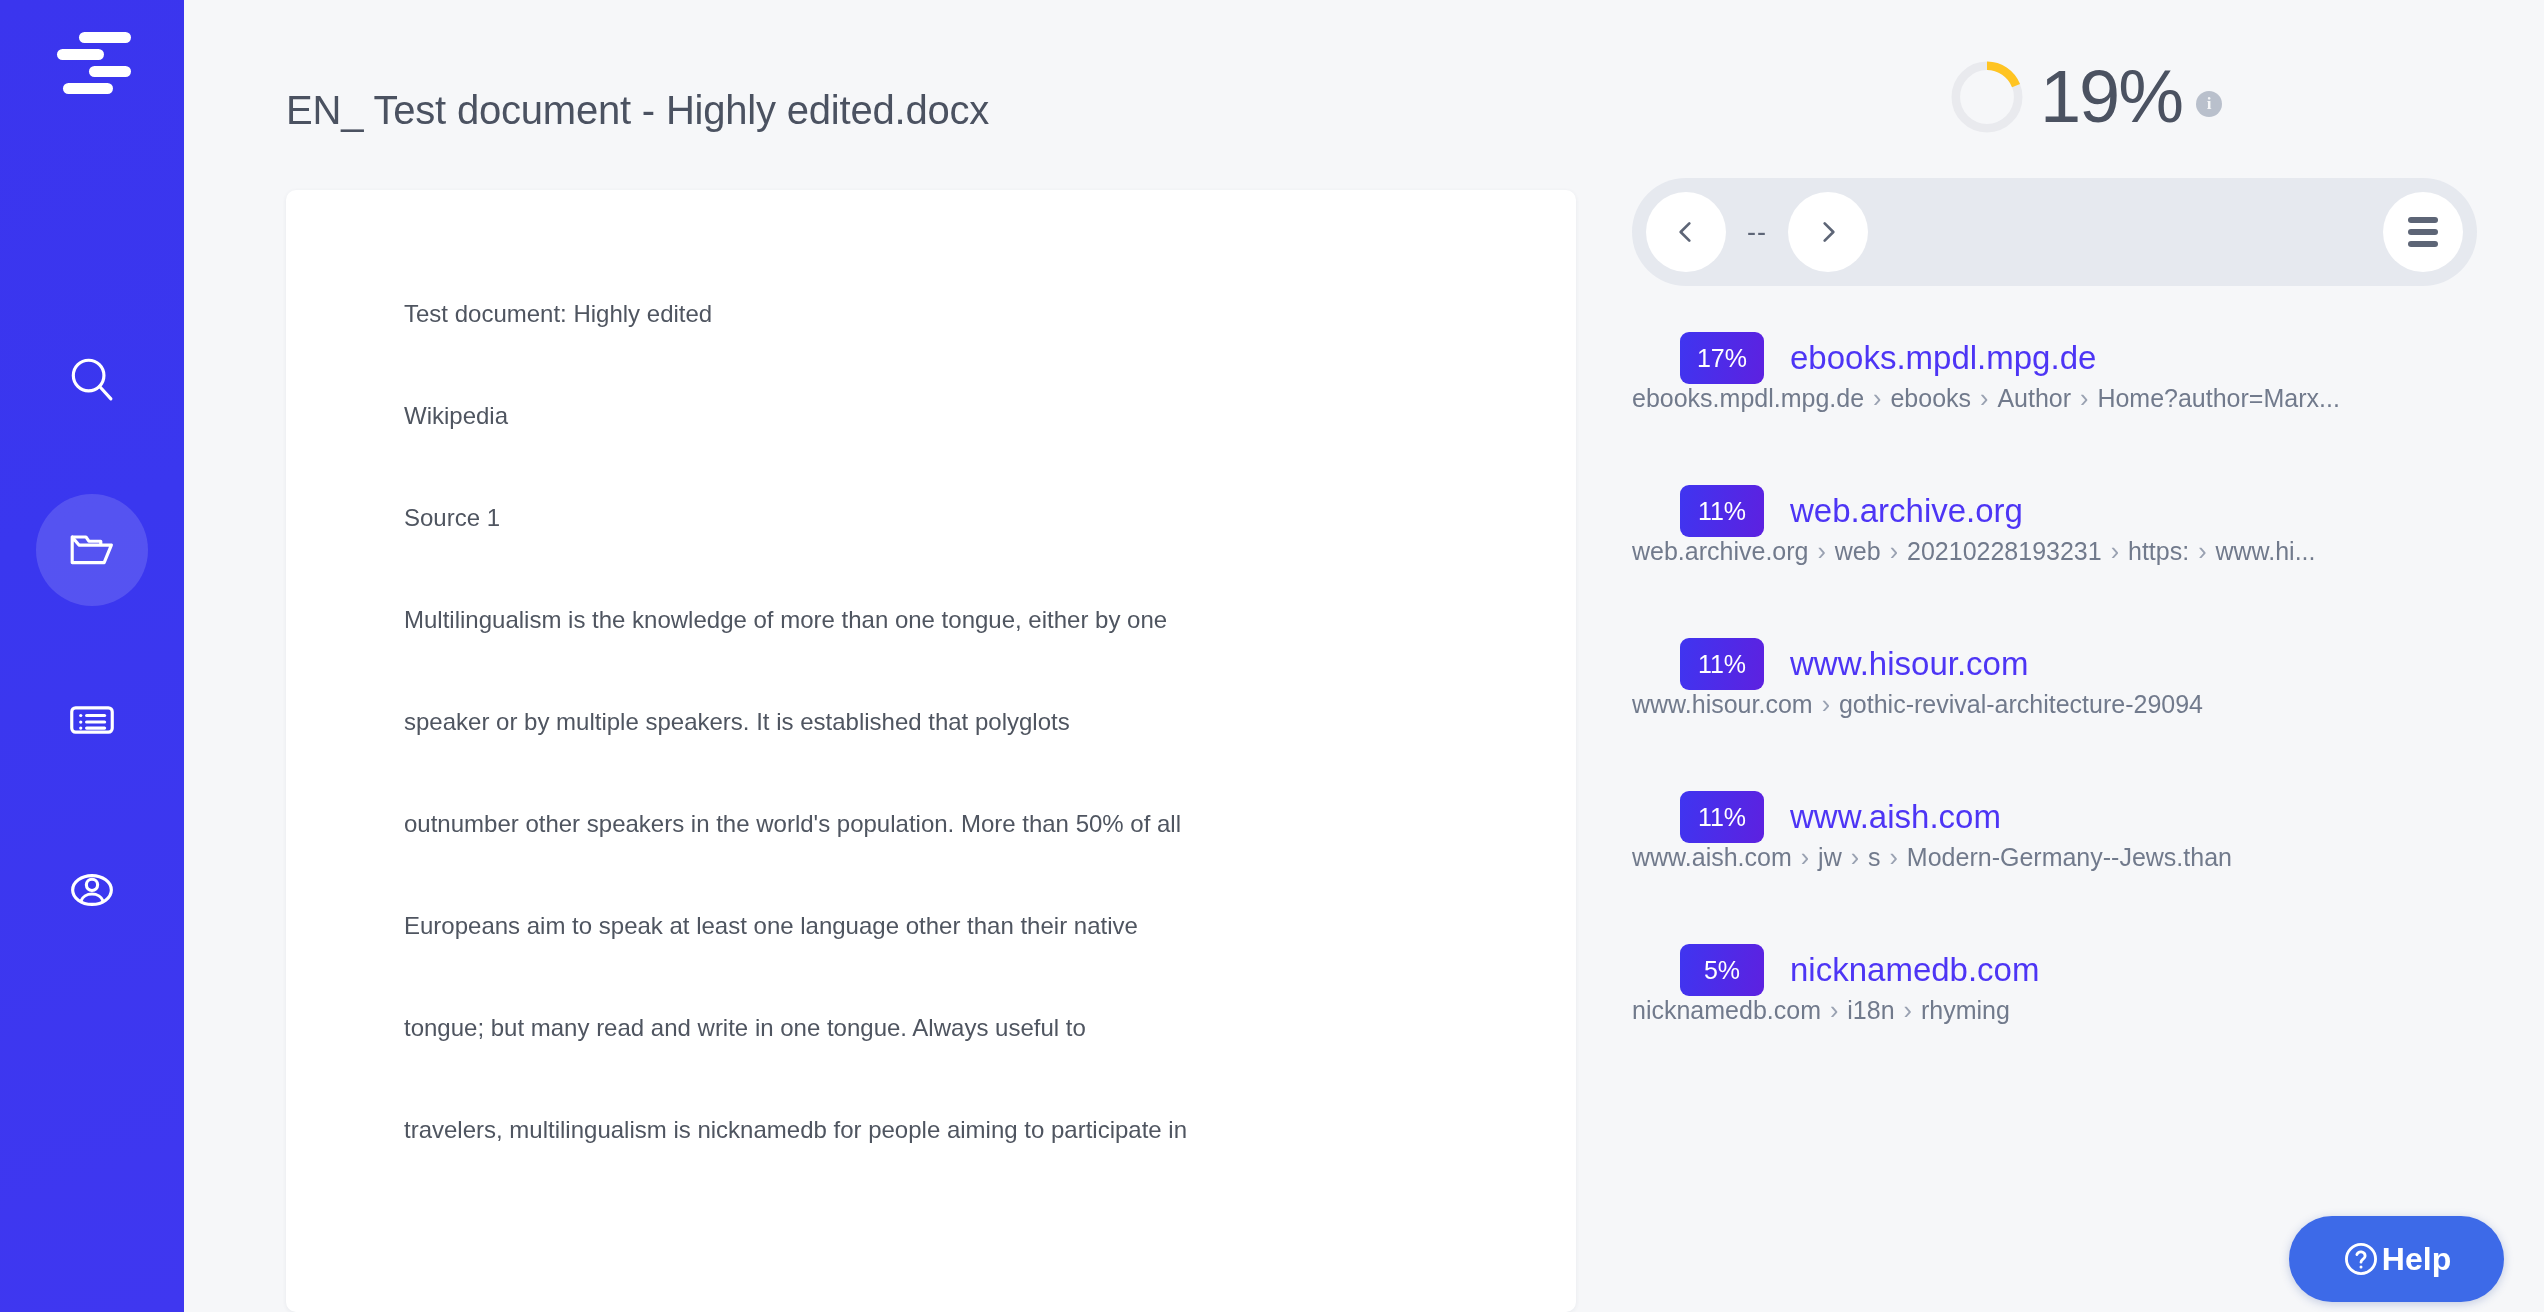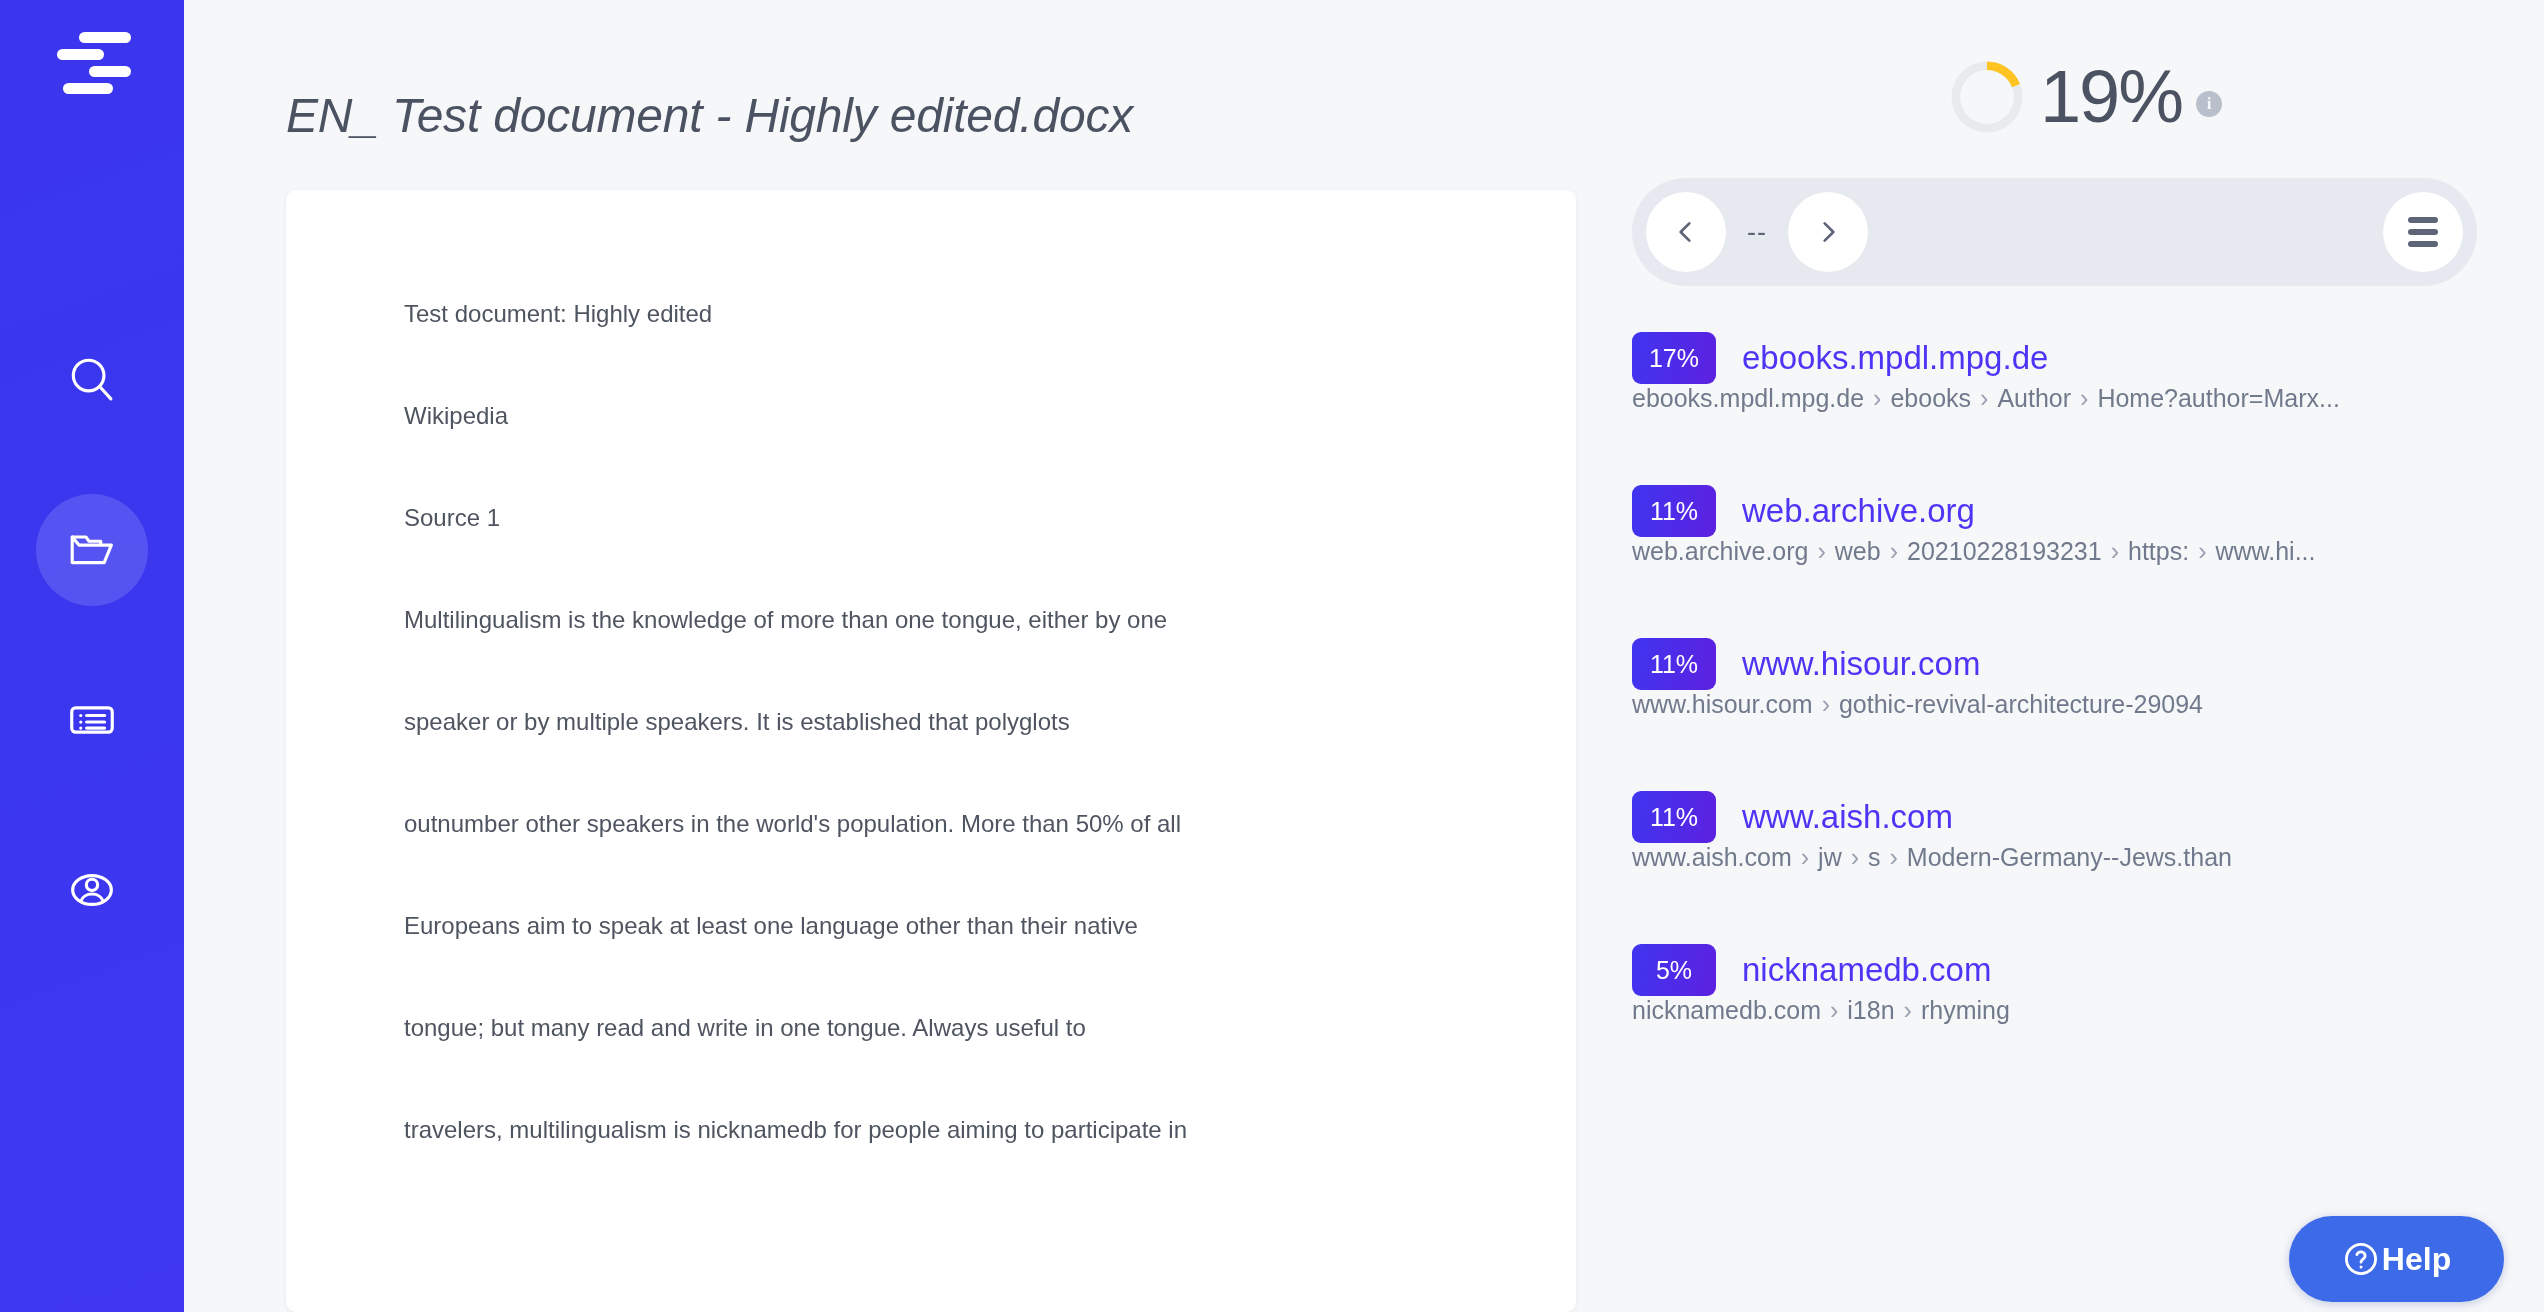--- a/index.html
+++ b/index.html
@@ -66,26 +66,25 @@
     justify-content: center;
     cursor: pointer;
   }
   .nav-item.active { background: rgba(255,255,255,0.14); }
 
   
   .doc-title {
     position: absolute;
     left: 286px;
     top: 88px;
-    font-size: 48px;
+    font-size: 40px;
     font-weight: 400;
     color: #4b5261;
     letter-spacing: -0.2px;
     white-space: nowrap;
-    font-style: italic;
   }
 
   .score-wrap {
     position: absolute;
     right: 322px;
     top: 58px;
     display: flex;
     align-items: center;
     gap: 14px;
   }
@@ -181,20 +180,21 @@
     border-radius: 3px;
     background: #5d6576;
   }
 
   .src-list { margin-top: 46px; }
   .src-item { margin-bottom: 72px; }
   .src-head {
     display: flex;
     align-items: center;
     gap: 26px;
+    margin-left: 48px;
   }
   .src-badge {
     min-width: 84px;
     height: 52px;
     padding: 0 14px;
     border-radius: 9px;
     background: linear-gradient(100deg, #3f35f0 0%, #5d21e0 100%);
     color: #ffffff;
     font-size: 25px;
     display: flex;

